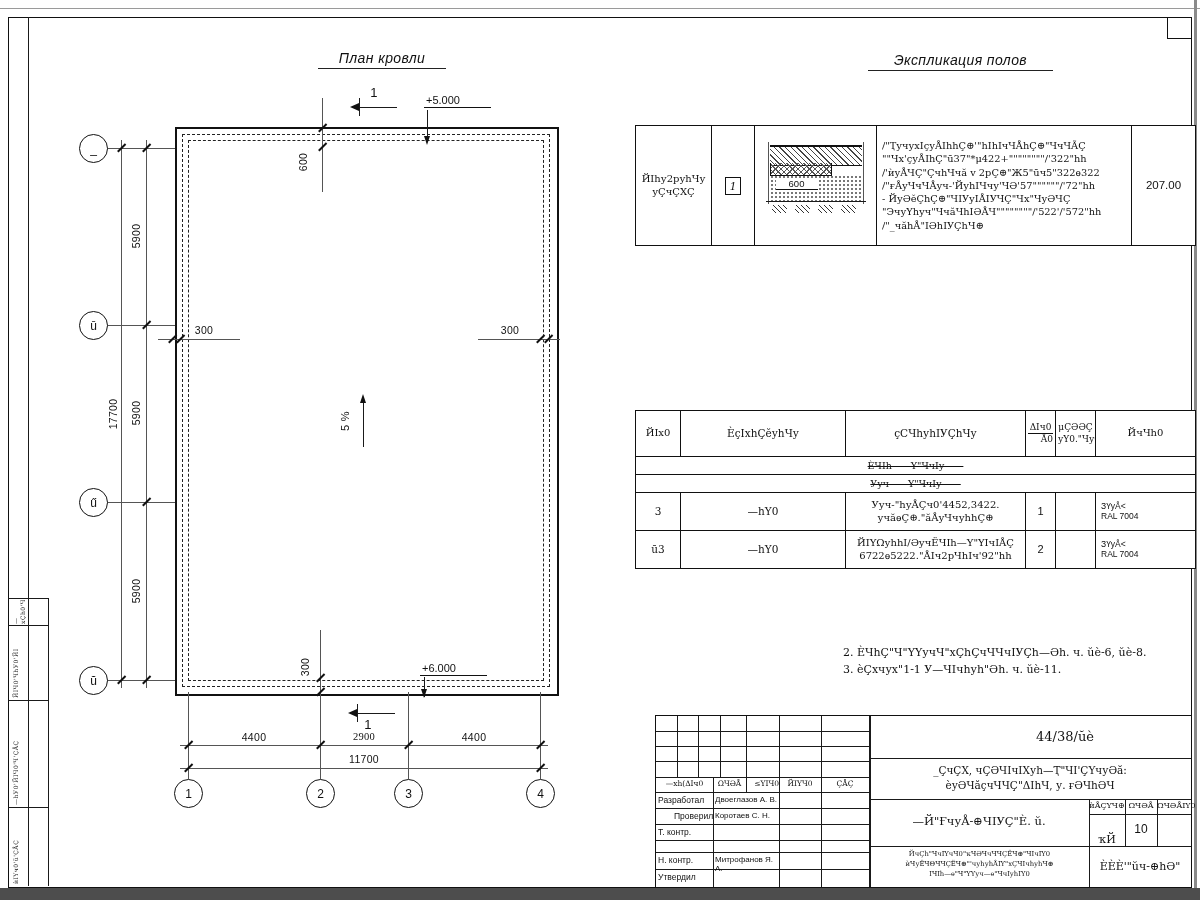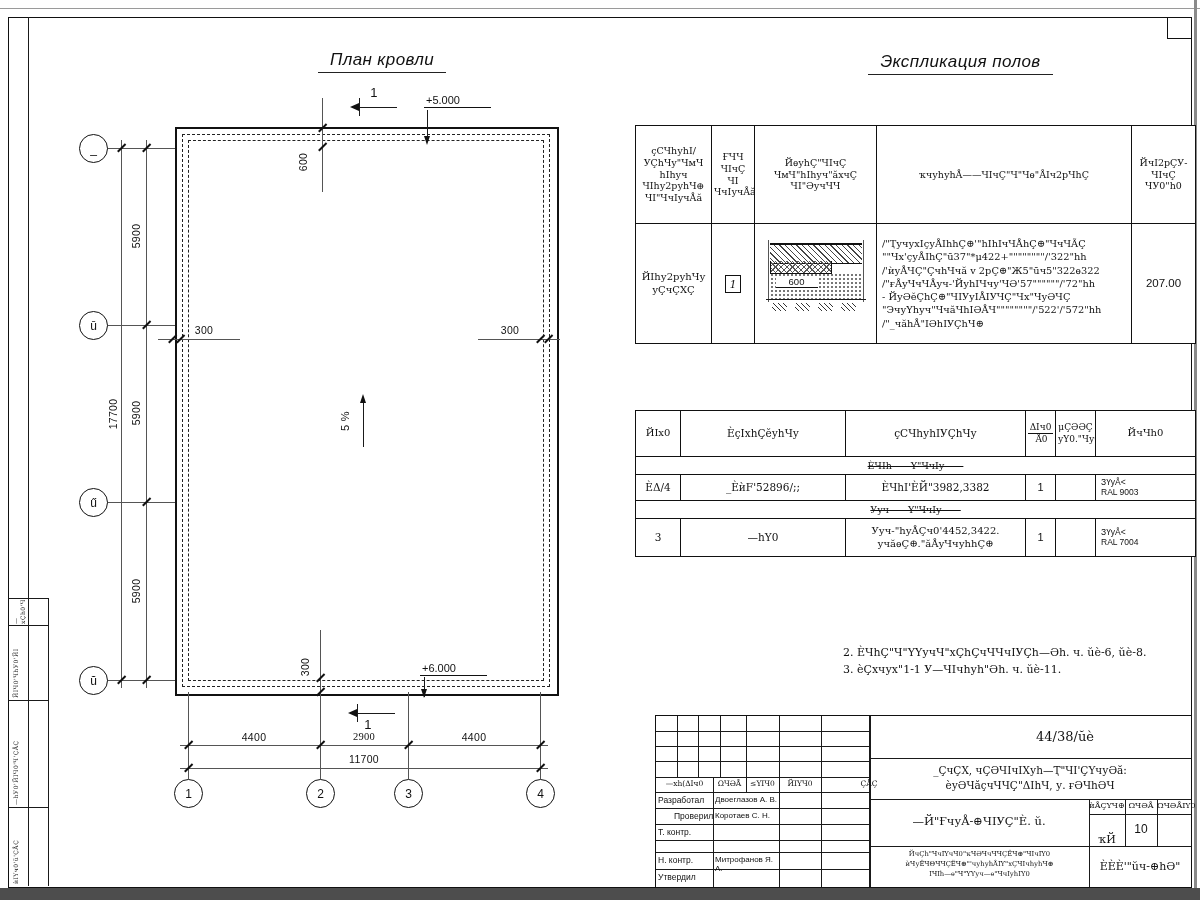--- a/index.html
+++ b/index.html
@@ -10,21 +10,21 @@
   .vl{position:absolute;background:#1a1a1a;width:1px;}
   .dim{background:#555;}
   .tick{position:absolute;width:11px;height:1.5px;background:#111;transform:rotate(-45deg);}
   .dimtxt{position:absolute;font-size:10.5px;color:#111;text-align:center;letter-spacing:.3px;}
   .rlab{position:absolute;display:flex;align-items:center;justify-content:center;
         transform:rotate(-90deg);font-size:10.5px;letter-spacing:.3px;}
   .axis{position:absolute;width:27px;height:27px;border:1.3px solid #111;border-radius:50%;
         background:#fff;display:flex;align-items:center;justify-content:center;font-size:12px;}
   .g{font-family:"DejaVu Serif",serif;}
   .pre{white-space:pre-line;}
-  .title{position:absolute;font-style:italic;font-size:17px;letter-spacing:.4px;
+  .title{position:absolute;font-style:italic;font-size:14px;letter-spacing:.4px;
          border-bottom:1.2px solid #222;padding-bottom:2px;text-align:center;}
   .ah-down{position:absolute;width:0;height:0;border-left:3.5px solid transparent;
            border-right:3.5px solid transparent;border-top:9px solid #111;}
   .ah-up{position:absolute;width:0;height:0;border-left:3.5px solid transparent;
          border-right:3.5px solid transparent;border-bottom:9px solid #111;}
   .ah-left{position:absolute;width:0;height:0;border-top:4px solid transparent;
            border-bottom:4px solid transparent;border-right:9px solid #111;}
   .elev{position:absolute;font-size:11px;border-bottom:1.2px solid #111;padding:0 3px 1px 2px;}
   table{border-collapse:collapse;table-layout:fixed;}
   .tb{position:absolute;background:#fff;}
@@ -175,38 +175,20 @@
 
   <table class="tb" style="left:635px;top:125px;width:560px;">
     <colgroup>
         <col style="width:76px">
         <col style="width:43px">
         <col style="width:122px">
         <col style="width:255px">
         <col style="width:64px">
       </colgroup>
     <tbody>
-        <tr style="height:98px;">
-      <td class="g pre">ҫСЧhуhІ/
-УÇhЧу"ЧмЧ
-hІhуч
-ЧІhу2руhЧ⊕
-ЧІ"ЧчІучÅă</td>
-      <td class="g pre">ҒЧЧ
-ЧІчÇ
-ЧІ
-ЧчІучÅă</td>
-      <td class="g pre">ЙѳуhÇ"ЧІчÇ
-ЧмЧ"hІhуч"ăхчÇ
-ЧІ"ӘучЧЧ</td>
-      <td class="g">ҡчуhуhÅ——ЧІчÇ"Ч"Чѳ"ÅІч2рЧhÇ</td>
-      <td class="g pre">ЙчІ2рÇУ-
-ЧІчÇ
-ЧУ0"h0</td>
-    </tr>
     <tr style="height:120px;">
       <td class="g pre" style="font-size:10px;">ЙІhу2руhЧу
 уÇчÇХÇ</td>
       <td>
         <span class="g" style="display:inline-block;width:14px;height:16px;border:1px solid #111;font-size:10.5px;font-style:italic;line-height:16px;">1</span>
       </td>
       <td>
         <div style="position:relative;width:100px;height:92px;margin:0 auto;">
           <div class="vl" style="left:2px;top:2px;height:62px;background:#555;"></div>
           <div class="vl" style="left:97px;top:2px;height:62px;background:#555;"></div>
@@ -243,51 +225,52 @@
         <col style="width:40px">
         <col style="width:100px">
       </colgroup>
     <tbody>
         <tr style="height:46px;">
       <td class="g" style="font-size:10px;">ЙІх0</td>
       <td class="g" style="font-size:10.5px;">ÈçІхhÇĕуhЧу</td>
       <td class="g" style="font-size:10.5px;">ҫСЧhуhІУÇhЧу</td>
       <td>
         <span class="g" style="display:block;font-size:9px;border-bottom:1px solid #111;">ΔІч0</span>
-        <span class="g" style="display:block;font-size:9px;text-align:center;padding-left:2px;">Å0</span>
+        <span class="g" style="display:block;font-size:9px;text-align:right;padding-left:2px;">Å0</span>
       </td>
       <td class="g pre" style="font-size:9px;">μÇӘӘÇ
 уҮ0."Чу0</td>
       <td class="g" style="font-size:10px;">ЙчЧh0</td>
     </tr>
     <tr style="height:18px;">
           <td colspan="6" class="g group">ÈЧІh——Ү"ЧчІу——</td>
         </tr>
-    <tr style="height:26px;">
-      <td class="g" style="font-size:10.5px;">ÈΔ/4</td>
-      <td class="g" style="font-size:10.5px;">_ÈѝF'52896/;;</td>
-      <td class="g" style="font-size:10.5px;">ÈЧhІ'ÈЙ"3982,3382</td>
-      <td style="font-size:11px;">1</td>
-      <td></td>
-      <td class="pre" style="font-size:8.5px;text-align:left;padding-left:5px;line-height:1.15;">ЗҮуÅ&lt;
-RAL 9003</td>
-    </tr>
     <tr style="height:18px;">
           <td colspan="6" class="g group">Ууч——Ү"ЧчІу——</td>
         </tr>
     <tr style="height:38px;">
       <td class="g" style="font-size:10.5px;">3</td>
       <td class="g" style="font-size:10.5px;">—hҮ0</td>
       <td class="g pre" style="font-size:10px;line-height:1.25;">Ууч-"hуÅÇч0'4452,3422.
 учăѳÇ⊕."ăÅуЧчуhhÇ⊕</td>
       <td style="font-size:11px;">1</td>
       <td></td>
       <td class="pre" style="font-size:8.5px;text-align:left;padding-left:5px;line-height:1.15;">ЗҮуÅ&lt;
 RAL 7004</td>
     </tr>
+    <tr style="height:38px;">
+      <td class="g" style="font-size:10.5px;">ū3</td>
+      <td class="g" style="font-size:10.5px;">—hҮ0</td>
+      <td class="g pre" style="font-size:10px;line-height:1.25;">ЙІҮΩуhhІ/ӘучЁЧІh—Ү"ҮІчІÅÇ
+6722ѳ5222."ÅІч2рЧhІч'92"hh</td>
+      <td style="font-size:11px;">2</td>
+      <td></td>
+      <td class="pre" style="font-size:8.5px;text-align:left;padding-left:5px;line-height:1.15;">ЗҮуÅ&lt;
+RAL 7004</td>
+    </tr>
   </tbody>
     </table>
 
   <div class="abs g" style="left:843px;top:645px;width:340px;font-size:11px;line-height:16.5px;">
     <div>2. ÈЧhÇ"Ч"ҮҮучЧ"хÇhÇчЧЧчІУÇh—Әh. ч. ŭè-6, ŭè-8.</div>
     <div>3. èÇхчух"1-1 У—ЧІчhуh"Әh. ч. ŭè-11.</div>
   </div>
 
   <div class="abs" style="left:655px;top:715px;width:535px;height:171px;border:1.5px solid #111;">
 
@@ -301,23 +284,23 @@
     <div class="vl" style="left:21px;top:0;height:61px;"></div>
     <div class="vl" style="left:42px;top:0;height:61px;"></div>
     <div class="vl" style="left:64px;top:0;height:61px;"></div>
     <div class="vl" style="left:90px;top:0;height:76px;"></div>
     <div class="vl" style="left:123px;top:0;height:171px;"></div>
     <div class="vl" style="left:165px;top:0;height:171px;"></div>
     <div class="vl" style="left:57px;top:61px;height:110px;"></div>
 
     <div class="abs g" style="left:0;top:63px;width:57px;font-size:7.5px;text-align:center;">—хh(ΔІч0</div>
     <div class="abs g" style="left:57px;top:63px;width:33px;font-size:7.5px;text-align:center;">ΩЧӘÅ</div>
-    <div class="abs g" style="left:90px;top:63px;width:33px;font-size:7.5px;text-align:center;">≤ҮІЧ0</div>
+    <div class="abs g" style="left:90px;top:63px;width:33px;font-size:7.5px;text-align:right;">≤ҮІЧ0</div>
     <div class="abs g" style="left:123px;top:63px;width:42px;font-size:7.5px;text-align:center;">ЙІҮЧ0</div>
-    <div class="abs g" style="left:165px;top:63px;width:48px;font-size:7.5px;text-align:center;margin-left:24px;">ÇÅÇ</div>
+    <div class="abs g" style="left:165px;top:63px;width:48px;font-size:7.5px;text-align:center;">ÇÅÇ</div>
 
     <div class="hl" style="left:0;top:92px;width:213px;"></div>
     <div class="hl" style="left:0;top:108px;width:213px;"></div>
     <div class="hl" style="left:0;top:124px;width:213px;"></div>
     <div class="hl" style="left:0;top:136px;width:213px;"></div>
     <div class="hl" style="left:0;top:153px;width:213px;"></div>
     <div class="abs" style="left:2px;top:79px;width:55px;font-size:8.5px;">Разработал</div>
     <div class="abs" style="left:59px;top:79px;width:64px;font-size:8px;">Двоеглазов А. В.</div>
     <div class="abs" style="left:18px;top:95px;width:55px;font-size:8.5px;">Проверил</div>
     <div class="abs" style="left:59px;top:95px;width:64px;font-size:8px;">Коротаев С. Н.</div>

